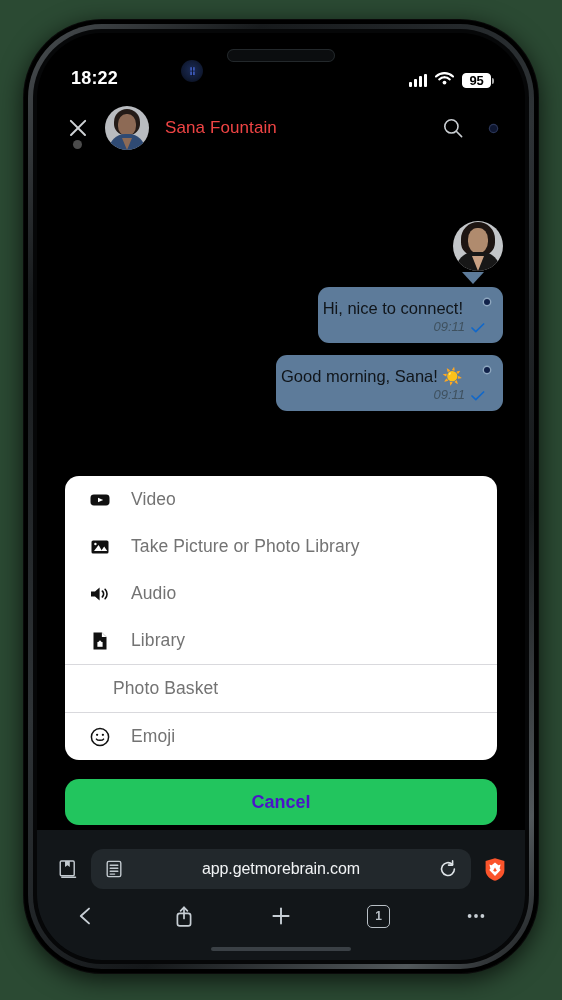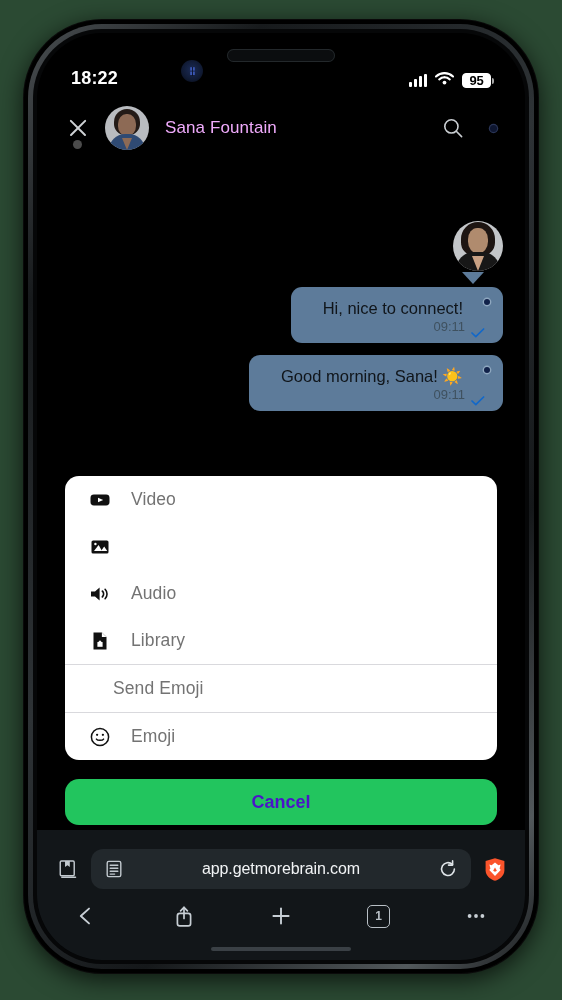--- a/index.html
+++ b/index.html
@@ -117,21 +117,21 @@
   }
   .hdr-avatar .av-collar{
     position:absolute; left:17px; bottom:0px; width:10px; height:12px;
     background:#8d6a55; clip-path:polygon(50% 100%,0 0,100% 0);
   }
   .hdr-dot{
     position:absolute; left:36px; top:39px; width:9px; height:9px; border-radius:50%;
     background:#4b4b4b;
   }
   .hdr-name{
-    margin-left:16px; color:#f0abfc; font-size:17px; letter-spacing:.1px;
+    margin-left:16px; color:#ef4444; font-size:17px; letter-spacing:.1px;
   }
   .hdr-actions{ margin-left:auto; display:flex; align-items:center; gap:26px; }
   .icon-search{ width:22px; height:22px; cursor:pointer; }
   .icon-search svg{ display:block; }
   .hdr-more{
     width:7px; height:7px; border-radius:50%;
     background:#0e1630; box-shadow:0 0 0 1.2px #2a3557;
     cursor:pointer;
   }
 
@@ -166,29 +166,30 @@
     width:0; height:0; margin-left:auto; margin-right:19px;
     border-left:11px solid transparent; border-right:11px solid transparent;
     border-top:12px solid #5d7b9a;
     position:relative; top:-1px;
   }
 
   .bubble-row{ display:flex; justify-content:flex-end; margin-top:2px; }
   .bubble{
     background:#5d7b9a;
     border-radius:11px;
-    padding:11px 18px 9px 32px;
+    padding:11px 18px 9px 5px;
     min-width:150px; max-width:300px;
     position:relative;
     box-shadow:0 1px 2px rgba(0,0,0,.35);
   }
   .bubble-text{ color:#10151a; font-size:16.5px; line-height:20px; padding-right:22px; }
   .bubble-meta{
-    display:flex; align-items:flex-end; justify-content:flex-end; gap:6px;
+    display:flex; align-items:flex-start; justify-content:flex-end; gap:6px;
     margin-top:1px;
+    font-style:italic;
   }
   .bubble-time{ color:#3f515f; font-size:13px; }
   .tick{ width:14px; height:10px; display:block; }
   .bubble-status-dot{
     position:absolute; right:13px; top:12px; width:6px; height:6px; border-radius:50%;
     background:#11224a; box-shadow:0 0 0 1.4px #8ea7bf;
   }
   .bubble-row.second{ margin-top:12px; }
 
   
@@ -379,20 +380,21 @@
         </div>
         <div class="sheet-item has-icon">
           <span class="si-icon">
             <svg width="22" height="22" viewBox="0 0 22 22">
               <rect x="2.5" y="4.5" width="17" height="13" rx="1.6" fill="#111"></rect>
               <polygon points="5,15 9.6,9 13,15" fill="#fff"></polygon>
               <polygon points="12,15 15.2,10.6 18.2,15" fill="#fff"></polygon>
               <circle cx="6.4" cy="8" r="1.2" fill="#fff"></circle>
             </svg>
           </span>
+          <span class="si-label">Take Picture or Photo Library</span>
         </div>
         <div class="sheet-item has-icon">
           <span class="si-icon">
             <svg width="22" height="22" viewBox="0 0 22 22">
               <polygon points="2,8.4 6,8.4 10.6,4.4 10.6,17.6 6,13.6 2,13.6" fill="#111"></polygon>
               <path d="M13.4 8.2a4 4 0 0 1 0 5.6" stroke="#111" stroke-width="1.8" fill="none" stroke-linecap="round"></path>
               <path d="M16.1 6.3a6.7 6.7 0 0 1 0 9.4" stroke="#111" stroke-width="1.6" fill="none" stroke-linecap="round"></path>
             </svg>
           </span>
           <span class="si-label">Audio</span>
@@ -405,21 +407,21 @@
               <rect x="8.4" y="12.2" width="5.2" height="4.6" fill="#fff"></rect>
               <polygon points="11,10.2 13.6,13 8.4,13" fill="#fff"></polygon>
             </svg>
           </span>
           <span class="si-label">Library</span>
         </div>
       </div>
 
       <div class="sheet-group">
         <div class="sheet-item no-icon">
-          <span class="si-label">Send Emoji</span>
+          <span class="si-label">Photo Basket</span>
         </div>
       </div>
 
       <div class="sheet-group">
         <div class="sheet-item has-icon">
           <span class="si-icon">
             <svg width="22" height="22" viewBox="0 0 22 22">
               <circle cx="11" cy="11" r="8.6" stroke="#111" stroke-width="1.5" fill="none"></circle>
               <circle cx="8.1" cy="8.8" r="1.15" fill="#111"></circle>
               <circle cx="13.9" cy="8.8" r="1.15" fill="#111"></circle>

